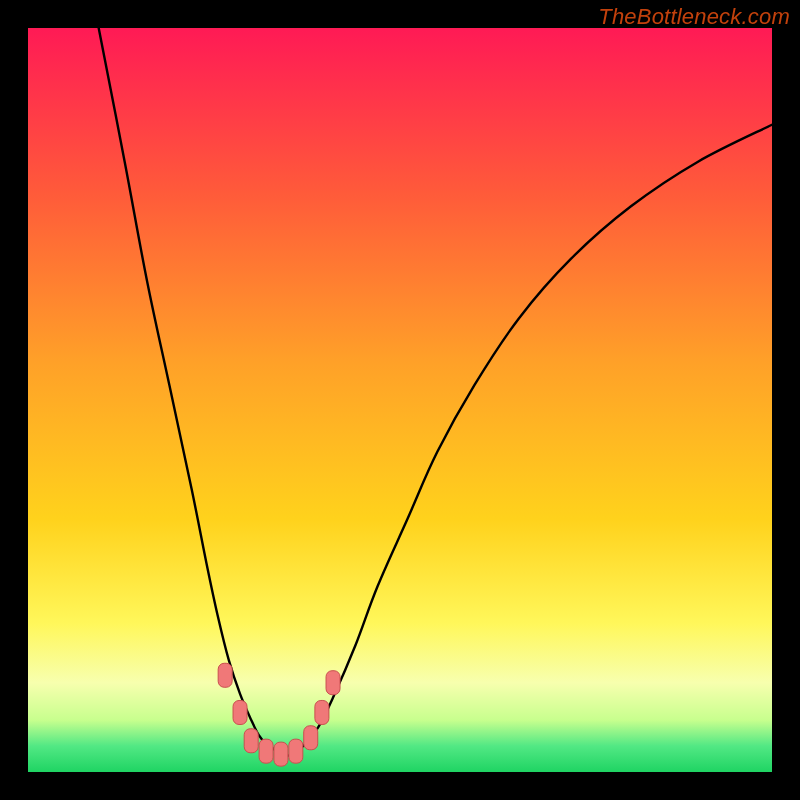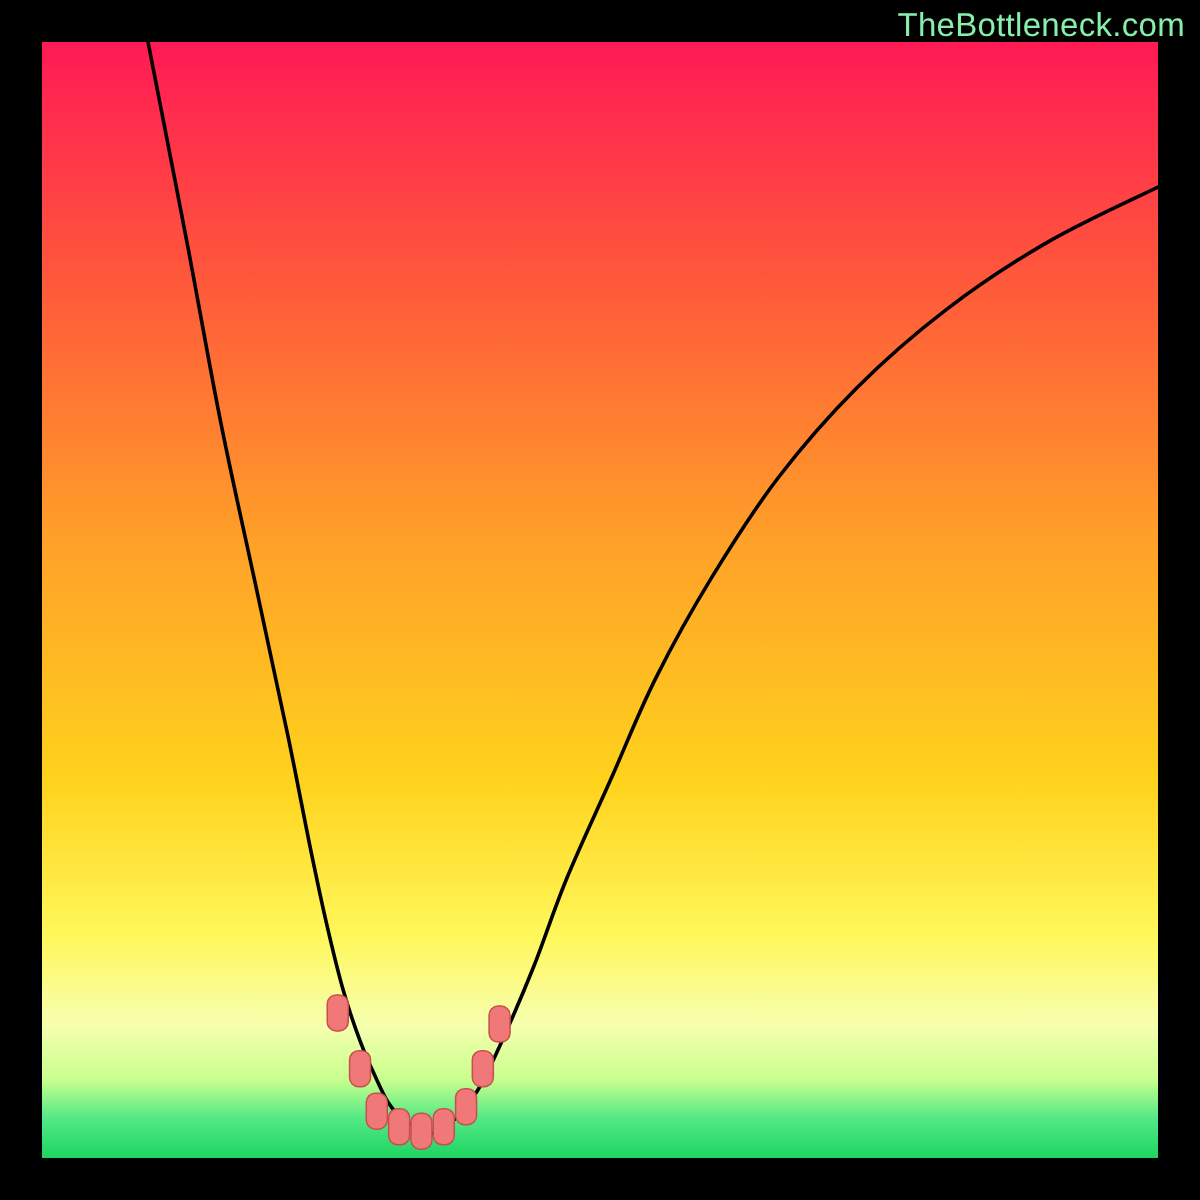--- a/index.html
+++ b/index.html
@@ -23,23 +23,24 @@
     position: absolute;
     left: 0;
     top: 0;
     width: 744px;
     height: 744px;
   }
   .watermark {
     position: absolute;
     top: 4px;
     right: 10px;
-    color: #86efac;
+    color: #c2410c;
     font-size: 22px;
     letter-spacing: 0.2px;
+    font-style: italic;
   }
   svg { display: block; }
 </style>
 </head>
 <body>
 
 <div class="watermark">TheBottleneck.com</div>
 
 <div class="frame">
   <svg class="plot" viewBox="0 0 744 744" preserveAspectRatio="none">

